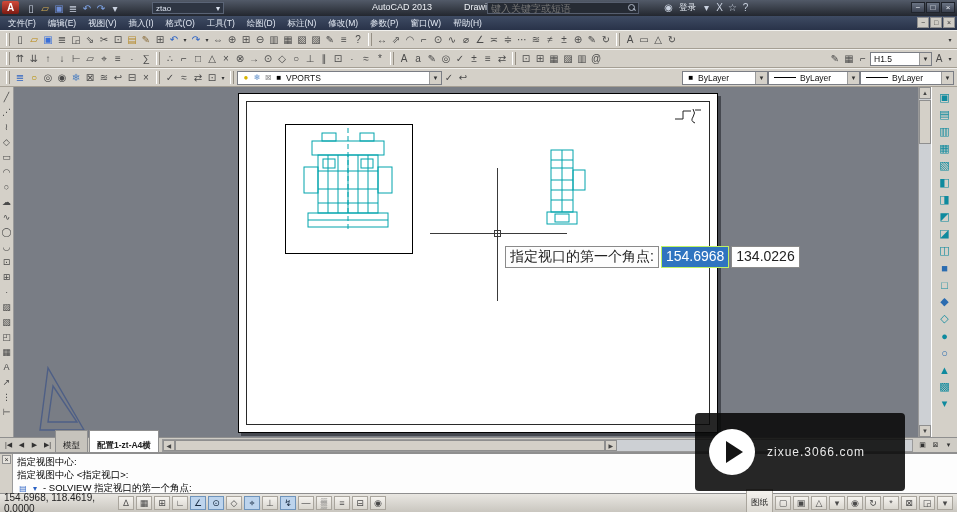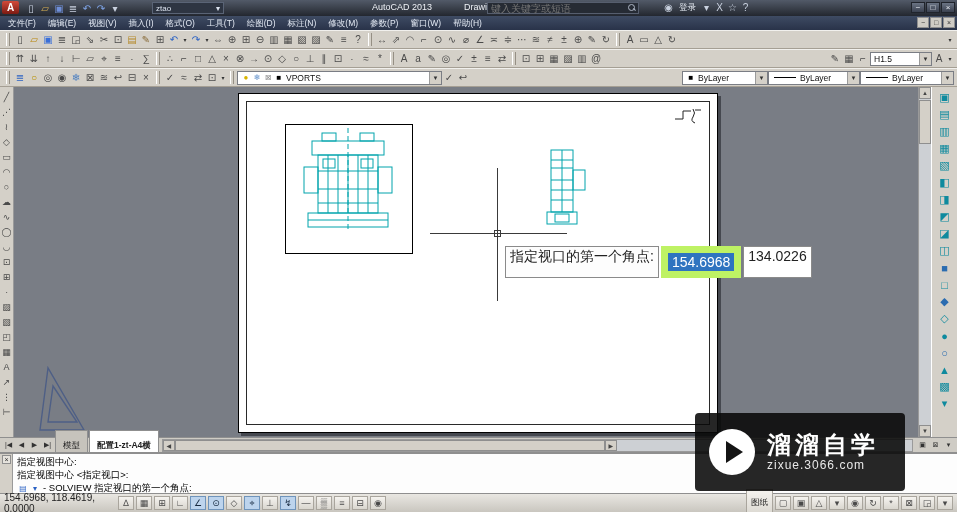--- a/index.html
+++ b/index.html
@@ -79,21 +79,21 @@
 
   .vp1{position:absolute;left:271px;top:37px;width:128px;height:130px;border:1px solid #000;background:#fff}
   .d2{position:absolute;left:529px;top:59px}
 
   .ch-h{position:absolute;left:416px;top:146px;width:137px;height:1px;background:#3a3a3a}
   .ch-v{position:absolute;left:483px;top:81px;width:1px;height:133px;background:#3a3a3a}
   .pickbox{position:absolute;left:480px;top:143px;width:7px;height:7px;border:1px solid #3a3a3a}
 
   .dyn{position:absolute;left:491px;top:159px;display:flex;gap:2px;font-size:14px;align-items:stretch}
   .dyn-label{background:#fdfdfd;border:1px solid #8a8a8a;padding:1px 4px;color:#222;white-space:nowrap}
-  .dyn-x{background:#2f74c0;border:7px solid #bef264;color:#fff;padding:1px 4px}
+  .dyn-x{background:#2f74c0;border:1px solid #bef264;color:#fff;padding:1px 4px}
   .dyn-y{background:#fff;border:1px solid #8a8a8a;color:#222;padding:1px 4px}
 
   .ucs{position:absolute;left:22px;top:277px}
 
   
   .tabrow{position:absolute;left:0;top:437px;width:957px;height:15px;background:#cfccc5;
     border-top:1px solid #8f8f8f;display:flex;align-items:center;padding:0 2px;gap:1px}
   .tabrow .tbi{width:13px;height:12px;font-size:7px;color:#333}
   .tab{height:30px;padding:0 7px;border:1px solid #8f8f8f;border-bottom:none;background:#c6c3bc;
     display:flex;align-items:center;font-size:8.5px;color:#222;flex:none}
@@ -589,18 +589,17 @@
         <span class="st">◲</span>
         <span class="st">▾</span>
       </span>
   </div>
 
   <div class="wm">
     <div class="wm-circle">
       <div class="wm-play"></div>
     </div>
     <div>
-      <div class="wm-title">溜溜自学</div>
       <div class="wm-url">zixue.3066.com</div>
     </div>
   </div>
 
 </div>
 
 </body></html>

